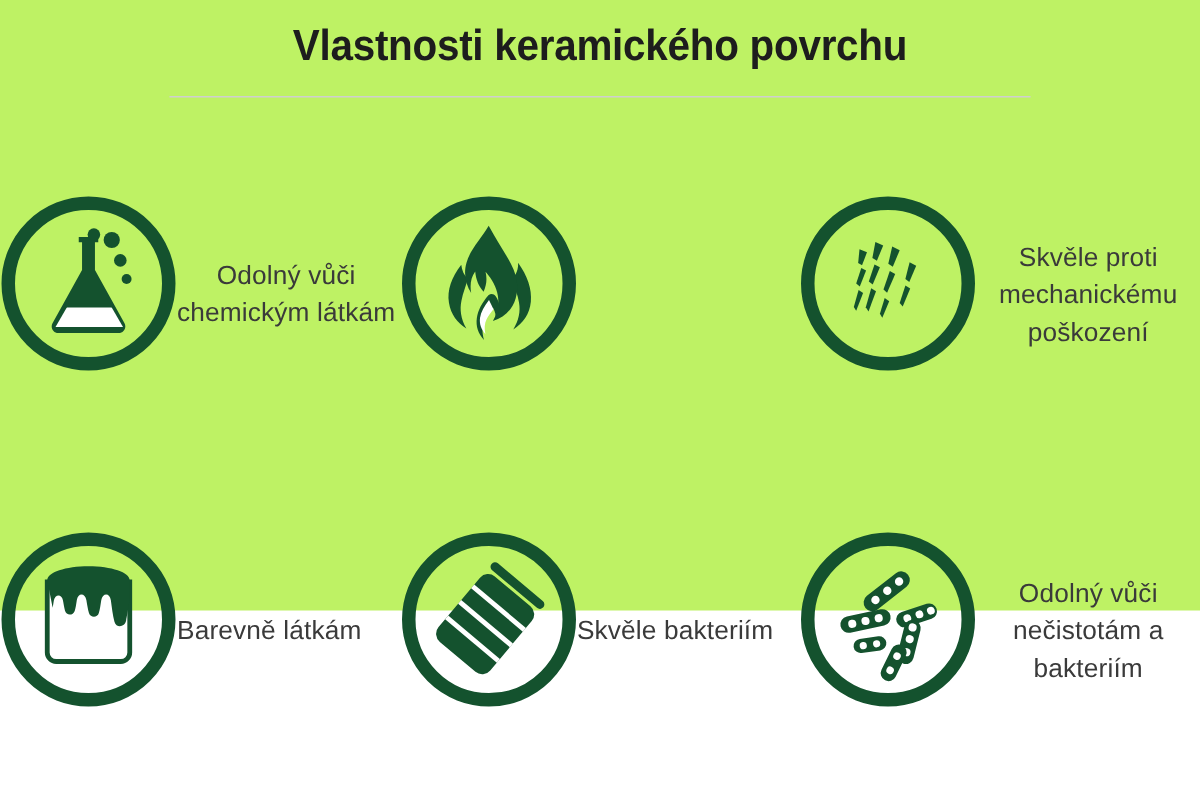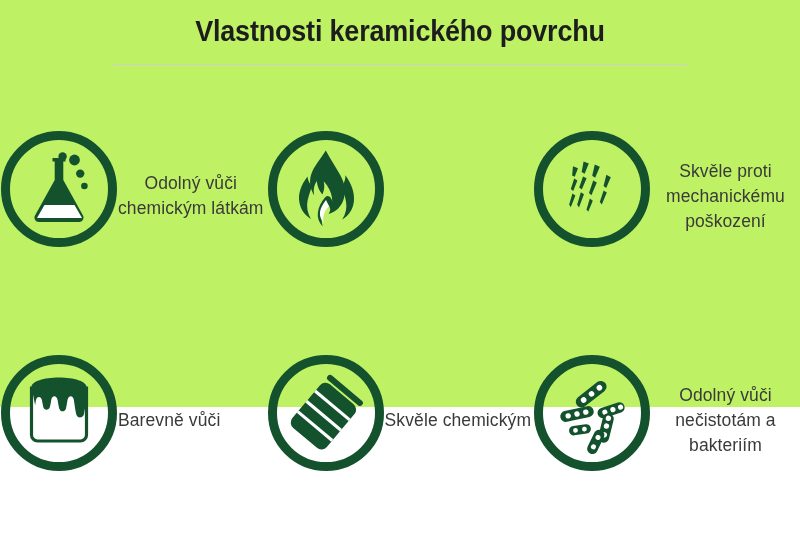--- a/index.html
+++ b/index.html
@@ -187,40 +187,40 @@
           <path d="M31.5 33 c0 -5.5 12.3 -9.5 27.5 -9.5 s27.5 4 27.5 9.5
                    v12.5 c0 0 -1.4 9 -2.4 14.2 c-0.9 4.6 -6.6 5.2 -7.8 0.8
                    c-1.1 -4.0 -1.8 -10.0 -2.4 -14.4 c-0.7 -5.2 -5.6 -5.0 -6.4 0
                    c-0.5 3.2 -0.9 6.2 -1.6 8.6 c-1.0 3.4 -5.6 3.4 -6.6 0
                    c-0.7 -2.4 -1.2 -5.6 -1.7 -8.6 c-0.8 -5.0 -5.7 -5.2 -6.4 0
                    c-0.4 2.8 -0.8 5.4 -1.4 7.2 c-1.1 3.3 -5.7 3.2 -6.5 -0.3
                    c-0.6 -2.6 -1.0 -5.0 -1.4 -7.0 c-0.8 -4.2 -5.3 -4.0 -6.0 0.4
                    c-0.3 1.8 -0.5 3.4 -0.8 4.8 Z" fill="#14522e"></path>
         </svg>
       </div>
-      <div class="caption">Barevně vůči</div>
+      <div class="caption">Barevně látkám</div>
     </div>
 
     <div class="cell row2">
       <div class="icon-circle">
         <svg viewBox="0 0 118 118" xmlns="http://www.w3.org/2000/svg">
           <circle cx="59" cy="59" r="53.5" fill="none" stroke="#14522e" stroke-width="9"></circle>
           <g transform="rotate(40 59 59)">
 
             <rect x="36.5" y="26.5" width="45" height="6" rx="3" fill="#14522e"></rect>
 
             <rect x="36.5" y="34.5" width="45" height="57" rx="7" fill="#14522e"></rect>
 
             <rect x="36.5" y="47.5" width="45" height="3.2" fill="#ffffff"></rect>
             <rect x="36.5" y="61.0" width="45" height="3.2" fill="#ffffff"></rect>
             <rect x="36.5" y="74.5" width="45" height="3.2" fill="#ffffff"></rect>
           </g>
         </svg>
       </div>
-      <div class="caption">Skvěle chemickým</div>
+      <div class="caption">Skvěle bakteriím</div>
     </div>
 
     <div class="cell row2">
       <div class="icon-circle">
         <svg viewBox="0 0 118 118" xmlns="http://www.w3.org/2000/svg">
           <circle cx="59" cy="59" r="53.5" fill="none" stroke="#14522e" stroke-width="9"></circle>
           <g fill="#14522e">
 
             <g transform="rotate(-38 58 40)">
               <rect x="40" y="34.5" width="36" height="11.5" rx="5.75"></rect>

